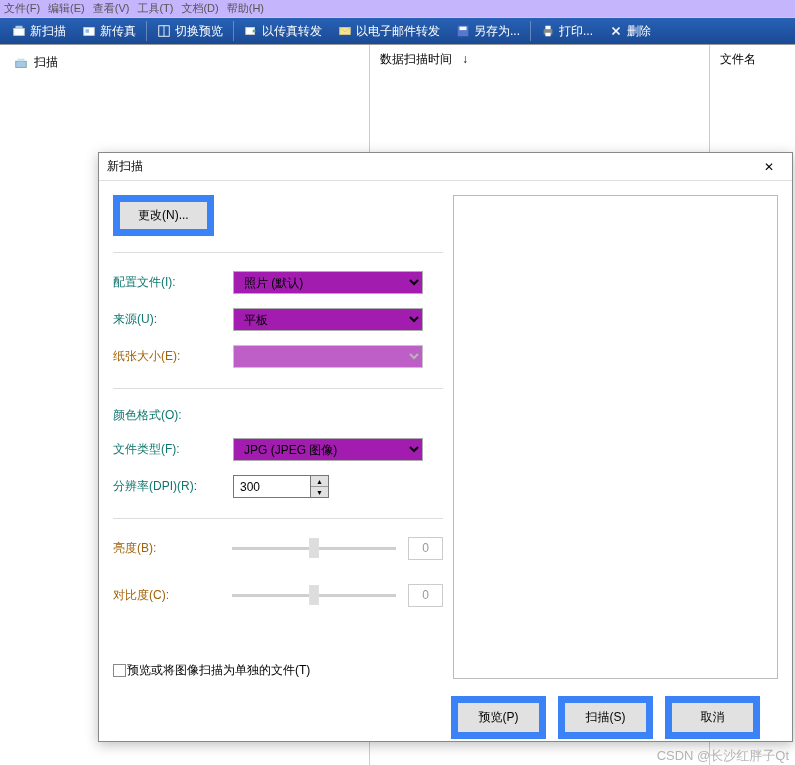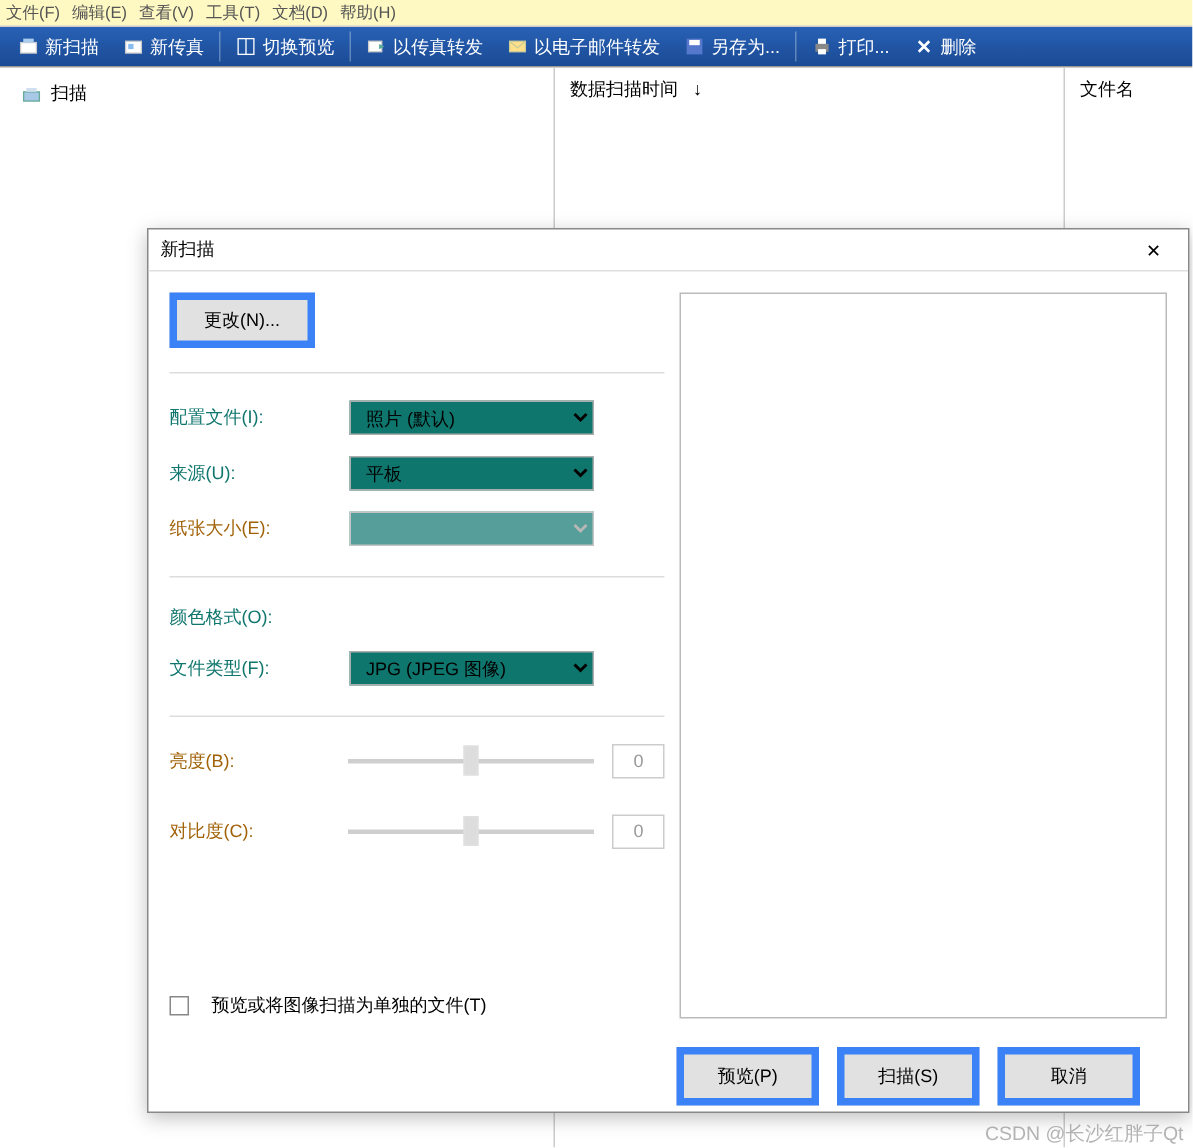--- a/index.html
+++ b/index.html
@@ -1,18 +1,18 @@
 <!DOCTYPE html>
 <html><head>
   <meta charset="utf-8">
   <style>
     * { box-sizing: border-box; margin: 0; padding: 0; font-family: "Microsoft YaHei", sans-serif; font-size: 12px; }
     body { width: 795px; height: 765px; background: #fff; position: relative; overflow: hidden; }
     
-    .menubar { height: 18px; background: #fef9c3; display: flex; padding: 1px 4px; gap: 8px; color: #555; border-bottom: 1px solid #ccc; }
+    .menubar { height: 18px; background: #c4b5fd; display: flex; padding: 1px 4px; gap: 8px; color: #555; border-bottom: 1px solid #ccc; }
     .menubar span { cursor: default; font-size: 11px; }
     
     .toolbar { height: 26px; background: linear-gradient(#2861b5, #1a4a94); display: flex; align-items: center; padding: 0 4px; color: #fff; }
     .tb-item { display: flex; align-items: center; gap: 4px; padding: 3px 8px; cursor: pointer; font-size: 12px; }
     .tb-sep { width: 1px; height: 20px; background: rgba(255,255,255,0.3); margin: 0 2px; }
     .tb-icon { width: 14px; height: 14px; display: inline-flex; align-items: center; justify-content: center; }
     
     .content { display: flex; height: calc(100% - 44px); border-top: 1px solid #999; }
     .left-pane { width: 370px; border-right: 1px solid #ccc; padding: 6px; }
     .tree-item { display: flex; align-items: center; gap: 6px; padding: 3px 8px; }
@@ -30,38 +30,38 @@
     .dlg-left { width: 330px; display: flex; flex-direction: column; }
     .dlg-right { flex: 1; border: 1px solid #bbb; background: #fff; }
     
     .row { display: flex; align-items: center; margin-bottom: 14px; }
     .row-label { width: 120px; font-size: 12px; color: #0f766e; }
     .row-label.disabled { color: #a16207; }
     
     .scanner-row { display: flex; align-items: center; justify-content: space-between; margin-bottom: 10px; }
     .scanner-label { font-size: 12px; max-width: 210px; white-space: nowrap; overflow: hidden; text-overflow: ellipsis; }
     
-    .btn { background: #e1e1e1; border: 5px solid #3b82f6; padding: 5px 18px; cursor: pointer; font-size: 12px; }
-    
-    .sel { width: 163px; height: 23px; background: #0f766e; border: 1px solid #adadad; padding: 2px 6px; font-size: 12px; }
+    .btn { background: #e1e1e1; border: 7px solid #3b82f6; padding: 5px 18px; cursor: pointer; font-size: 12px; }
+    
+    .sel { width: 190px; height: 23px; background: #a21caf; border: 1px solid #adadad; padding: 2px 6px; font-size: 12px; }
     .sel.disabled { color: #999; }
     .spinner { display: flex; width: 100px; }
     .spinner input { width: 78px; height: 23px; border: 1px solid #767676; padding: 2px 6px; font-size: 12px; }
     .spin-btns { width: 18px; display: flex; flex-direction: column; border: 1px solid #767676; border-left: none; }
     .spin-btn { flex: 1; background: #e1e1e1; display: flex; align-items: center; justify-content: center; font-size: 7px; cursor: pointer; border-bottom: 1px solid #999; }
     .spin-btn:last-child { border-bottom: none; }
     
     .slider-row { display: flex; align-items: center; margin-bottom: 24px; }
     .slider-track { width: 165px; height: 3px; background: #cfcfcf; position: relative; margin-right: 12px; }
     .slider-thumb { position: absolute; left: 50%; top: -9px; width: 10px; height: 20px; background: #ddd; border: 1px solid #e0e0e0; transform: translateX(-50%); }
     .slider-val { width: 35px; height: 23px; border: 1px solid #ccc; text-align: center; line-height: 21px; font-size: 12px; color: #999; }
     
     .hr { height: 1px; background: #ddd; margin: 6px 0 18px; }
     
-    .chk-row { display: flex; align-items: center; gap: 15px; margin-top: auto; padding-top: 10px; }
+    .chk-row { display: flex; align-items: center; gap: 1px; margin-top: auto; padding-top: 10px; }
     .chk { width: 13px; height: 13px; border: 1px solid #888; }
     
     .dlg-footer { height: 48px; display: flex; align-items: center; justify-content: flex-end; gap: 12px; padding: 0 32px; }
     .dlg-footer .btn { min-width: 95px; padding: 6px 0; text-align: center; }
     
     .watermark { position: absolute; right: 6px; bottom: 0; color: rgba(130,130,130,0.6); font-size: 13px; }
   </style>
 </head>
 <body>
 
@@ -199,20 +199,30 @@
       </div>
       <div class="hr"></div>
 
       <div class="row">
         <span class="row-label">颜色格式(O):</span>
       </div>
       <div class="row">
         <span class="row-label">文件类型(F):</span>
         <select class="sel"><option>JPG (JPEG 图像)</option></select>
       </div>
+      <div class="row">
+        <span class="row-label">分辨率(DPI)(R):</span>
+        <div class="spinner">
+          <input type="text" value="300" style="">
+          <div class="spin-btns">
+            <div class="spin-btn">▲</div>
+            <div class="spin-btn">▼</div>
+          </div>
+        </div>
+      </div>
       <div class="hr"></div>
 
       <div class="slider-row">
         <span class="row-label disabled">亮度(B):</span>
         <div class="slider-track">
             <div class="slider-thumb"></div>
           </div>
         <div class="slider-val">0</div>
       </div>
       <div class="slider-row">

